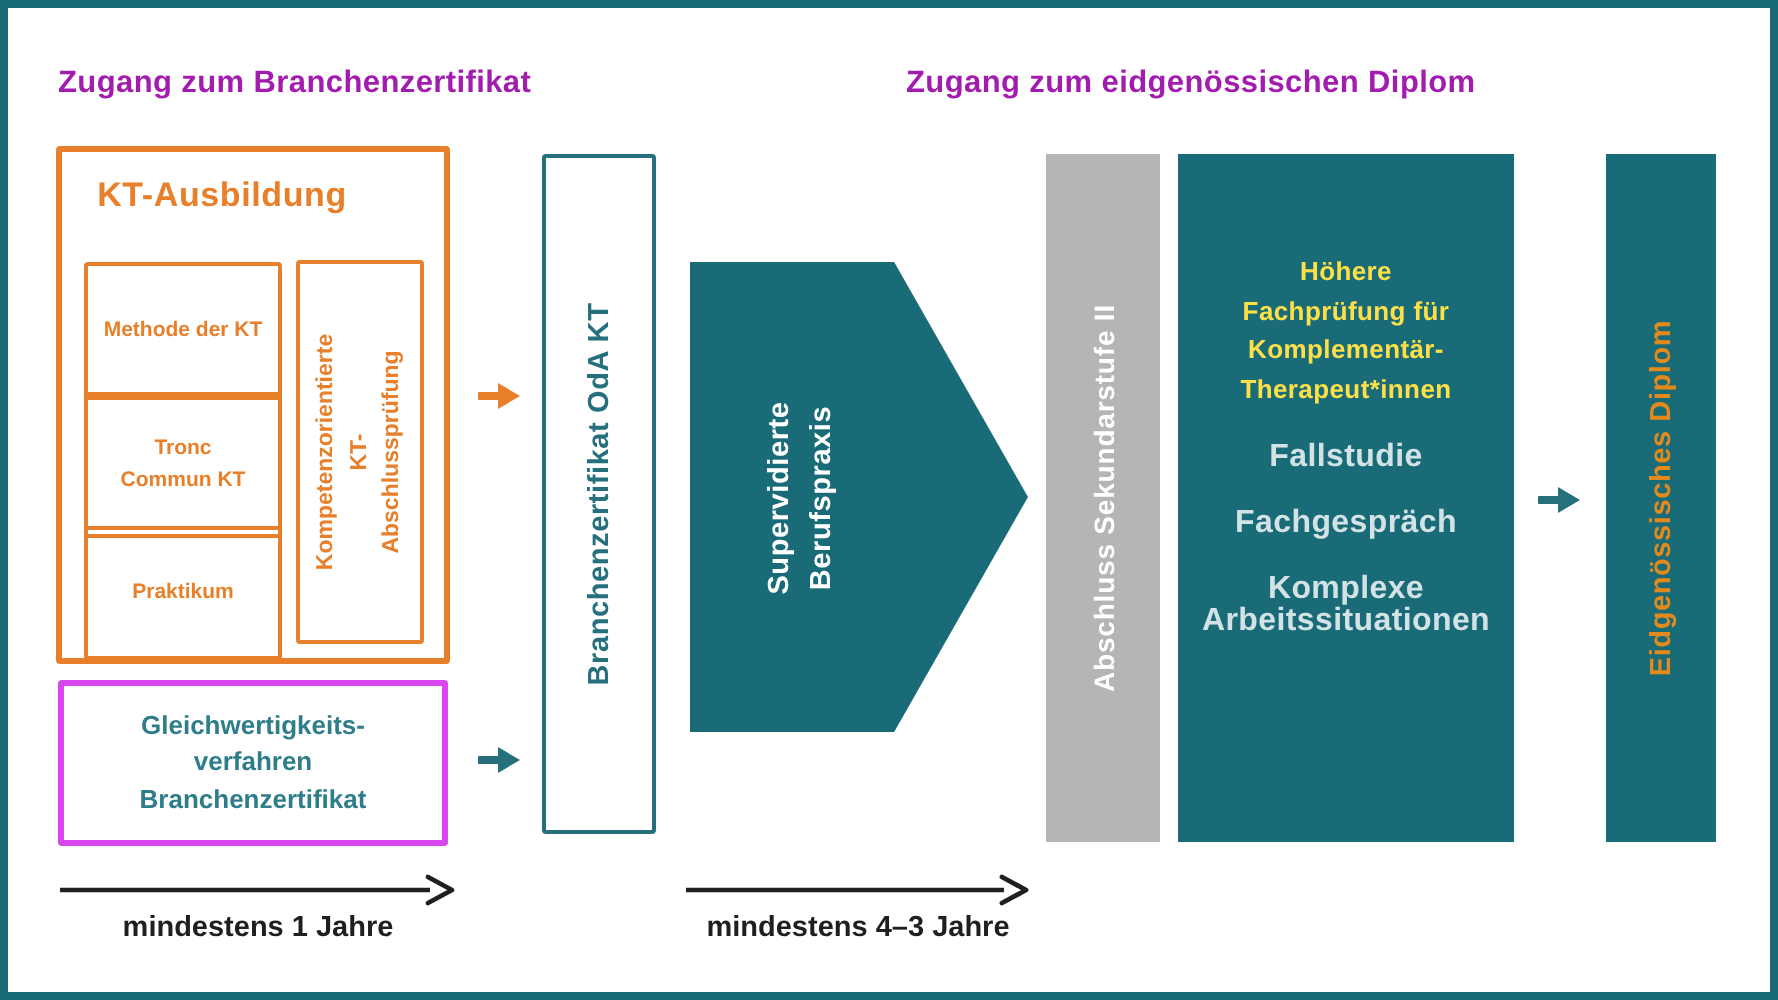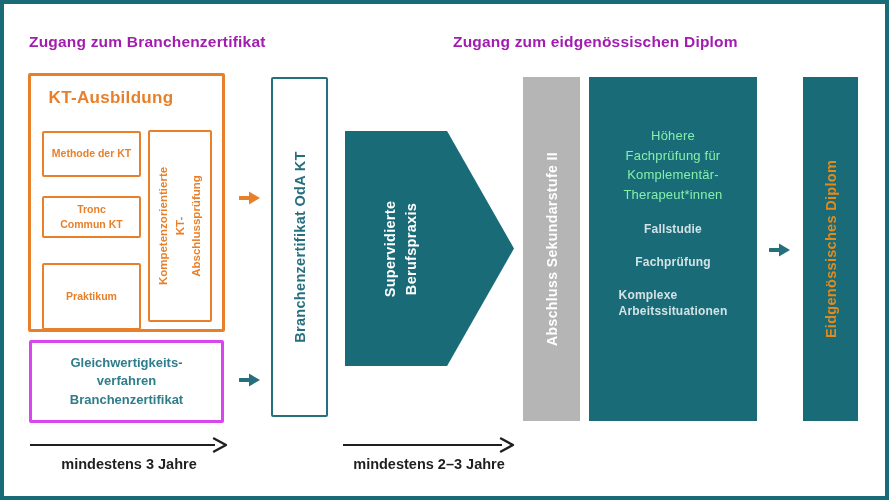--- a/index.html
+++ b/index.html
@@ -12,41 +12,41 @@
 
   .heading { position:absolute; top:33px; font-size:15.5px; font-weight:bold; color:#a21caf; letter-spacing:.2px; white-space:nowrap; }
   .h-left  { left:29px; }
   .h-right { left:453px;text-align:center; }
 
   
   .kt-outer { position:absolute; left:28px; top:73px; width:197px; height:259px; border:3px solid #E8802B; border-radius:2px; box-sizing:border-box; }
   .kt-title { position:absolute; left:28px; top:88px; width:166px; text-align:center; font-size:17px; font-weight:bold; color:#E8802B; letter-spacing:.3px; }
   .mod { position:absolute; display:flex; align-items:center; justify-content:center; border:2.5px solid #E8802B; border-radius:2px; box-sizing:border-box;
          font-size:10.5px; font-weight:bold; color:#E8802B; text-align:center; white-space:pre-line; line-height:1.45; }
-  .mod1 { left:42px; top:131px; width:99px; height:46px; }
-  .mod2 { left:42px; top:196px; width:99px; height:42px;text-align:center; }
+  .mod1 { left:42px; top:131px; width:99px; height:69px; }
+  .mod2 { left:42px; top:196px; width:99px; height:73px;text-align:center; }
   .mod3 { left:42px; top:263px; width:99px; height:67px; }
   .exam { position:absolute; left:148px; top:130px; width:64px; height:192px; border:2.5px solid #E8802B; border-radius:2px; box-sizing:border-box; }
 
   .equiv { position:absolute; left:29px; top:340px; width:195px; height:83px; border:3px solid #d946ef; border-radius:2px; box-sizing:border-box;
            display:flex; align-items:center; justify-content:center; text-align:center;
            font-size:13px; font-weight:bold; color:#2E7D8A; white-space:pre-line; line-height:1.4; }
 
   
   .cert { position:absolute; left:271px; top:77px; width:57px; height:340px; border:2.5px solid #26707E; border-radius:2px; box-sizing:border-box; }
   .chevron { position:absolute; left:345px; top:131px; width:169px; height:235px; background:#186B77;
              clip-path:polygon(0% 0%, 60.4% 0%, 100% 50%, 60.4% 100%, 0% 100%); }
   .chevron-textzone { position:absolute; left:0; top:0; width:112px; height:100%; }
 
   
   .gray-bar { position:absolute; left:523px; top:77px; width:57px; height:344px; background:#B5B5B5; }
   .hfp { position:absolute; left:589px; top:77px; width:168px; height:344px; background:#186B77; box-sizing:border-box;
          display:flex; flex-direction:column; align-items:center; padding-top:49px; }
-  .hfp-title { font-size:13px; font-weight:normal; color:#86efac; text-align:center; white-space:pre-line; line-height:19.5px; margin-bottom:17px; letter-spacing:.2px; }
-  .hfp-item  { font-size:12px; font-weight:600; color:#D3E2E5; white-space:pre-line; line-height:16px; margin-bottom:17px; letter-spacing:.2px; }
+  .hfp-title { font-size:13px; font-weight:bold; color:#fde047; text-align:center; white-space:pre-line; line-height:19.5px; margin-bottom:17px; letter-spacing:.2px; }
+  .hfp-item  { font-size:16px; font-weight:600; color:#D3E2E5; text-align:center; white-space:pre-line; line-height:16px; margin-bottom:17px; letter-spacing:.2px; }
   .diploma { position:absolute; left:803px; top:77px; width:55px; height:344px; background:#186B77; }
 
   
   .vtext { position:absolute; top:50%; left:50%; transform:translate(-50%,-50%) rotate(-90deg);
            white-space:nowrap; text-align:center; font-weight:bold; }
   .vtext.multi { white-space:pre-line; line-height:1.45; }
   .exam .vtext   { font-size:11.5px; color:#E8802B; }
   .cert .vtext   { font-size:14.5px; color:#26707E; letter-spacing:.3px; }
   .chevron-textzone .vtext { font-size:14.5px; color:#FFFFFF; letter-spacing:.3px; }
   .gray-bar .vtext { font-size:14px; color:#FFFFFF; letter-spacing:.4px; }
@@ -111,33 +111,33 @@
   <div class="gray-bar">
     <span class="vtext">Abschluss Sekundarstufe II</span>
   </div>
 
   <div class="hfp">
     <div class="hfp-title">Höhere
 Fachprüfung für
 Komplementär-
 Therapeut*innen</div>
     <div class="hfp-item">Fallstudie</div>
-    <div class="hfp-item">Fachprüfung</div>
+    <div class="hfp-item">Fachgespräch</div>
     <div class="hfp-item">Komplexe
 Arbeitssituationen</div>
   </div>
 
   <div class="diploma">
     <span class="vtext">Eidgenössisches Diplom</span>
   </div>
 
   <svg class="long-arrow" style="left:30px; top:436px; width:198px;" viewBox="0 0 198 18">
     <line x1="0" y1="9" x2="185" y2="9" stroke="#1F1F1F" stroke-width="2.2"></line>
     <polyline points="184,2.5 196,9 184,15.5" fill="none" stroke="#1F1F1F" stroke-width="2.4" stroke-linecap="round" stroke-linejoin="round"></polyline>
   </svg>
-  <div class="tl-label tl-left">mindestens 3 Jahre</div>
+  <div class="tl-label tl-left">mindestens 1 Jahre</div>
 
   <svg class="long-arrow" style="left:343px; top:436px; width:172px;" viewBox="0 0 172 18">
     <line x1="0" y1="9" x2="159" y2="9" stroke="#1F1F1F" stroke-width="2.2"></line>
     <polyline points="158,2.5 170,9 158,15.5" fill="none" stroke="#1F1F1F" stroke-width="2.4" stroke-linecap="round" stroke-linejoin="round"></polyline>
   </svg>
-  <div class="tl-label tl-right">mindestens 2–3 Jahre</div>
+  <div class="tl-label tl-right">mindestens 4–3 Jahre</div>
 </div>
 
 </body></html>

